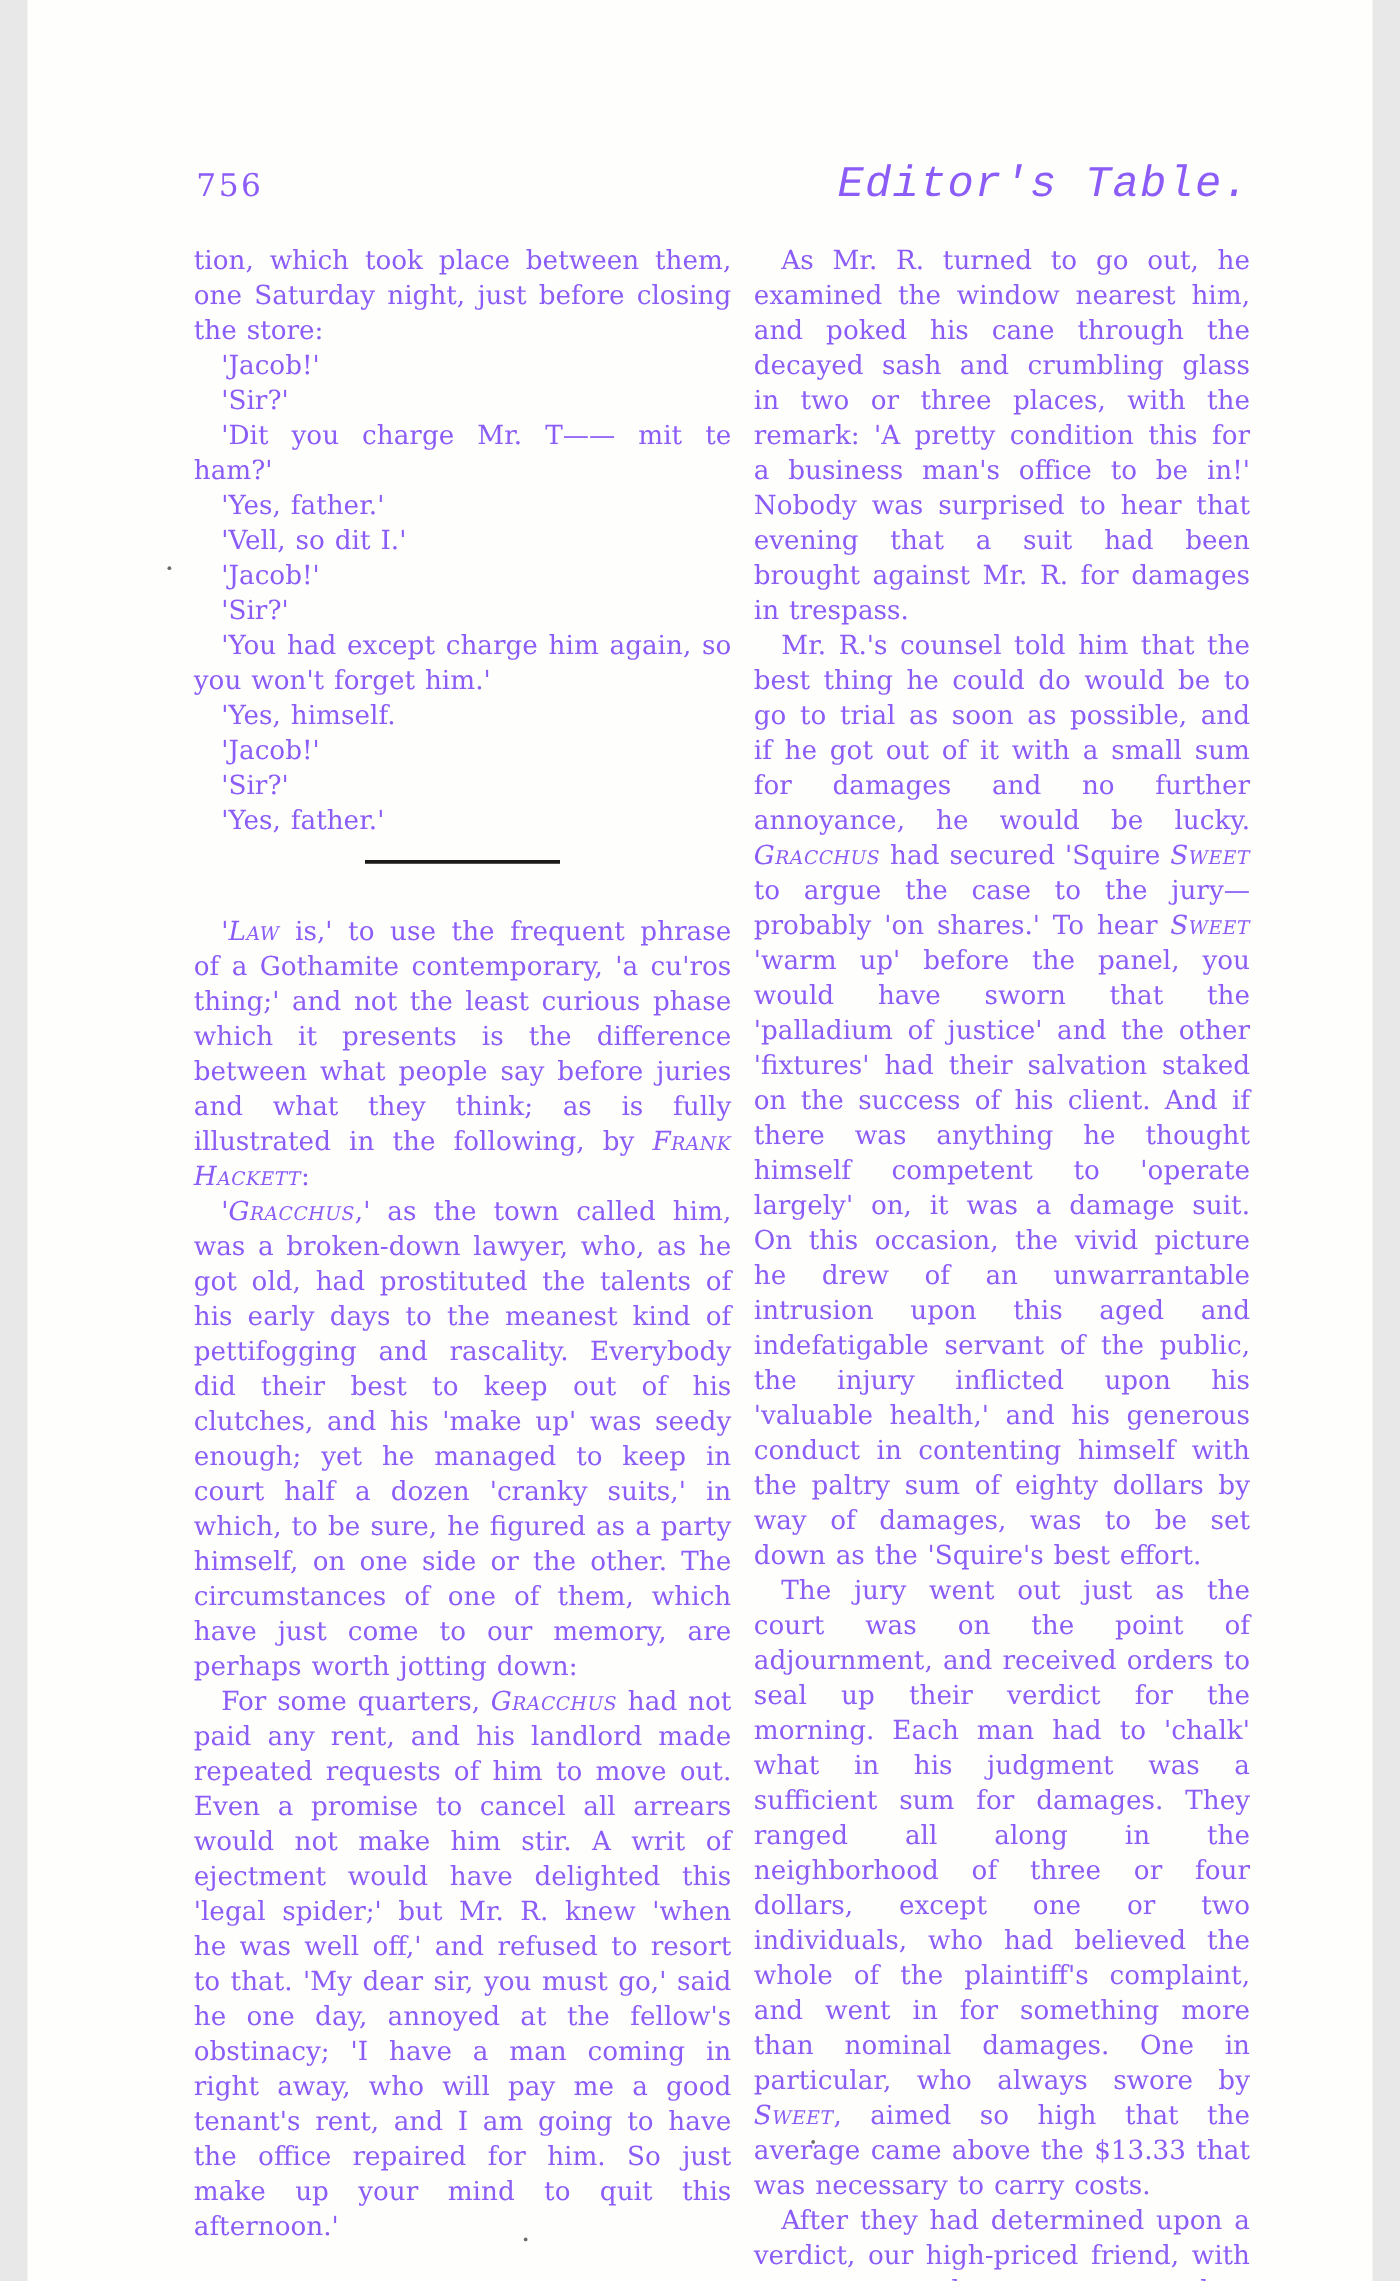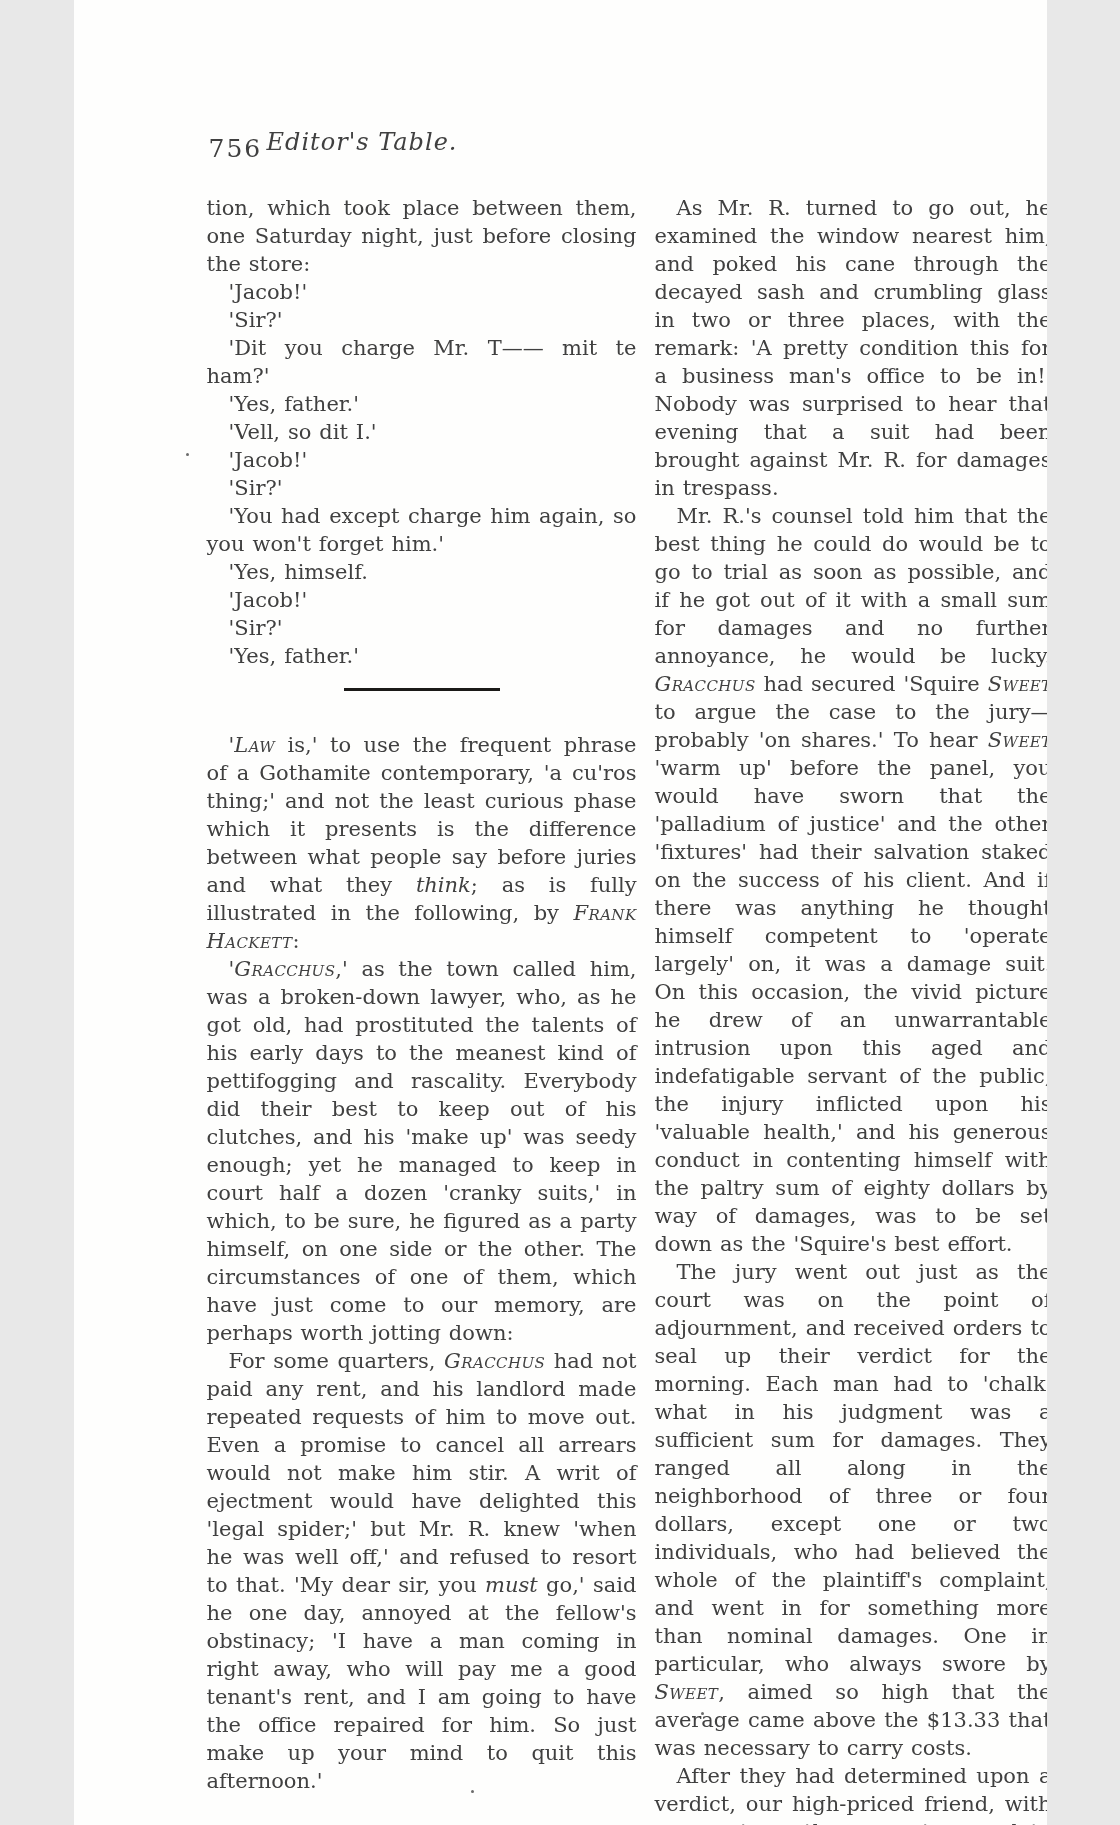--- a/index.html
+++ b/index.html
@@ -1,44 +1,44 @@
 <!DOCTYPE html>
 <html><head>
 <meta charset="utf-8">
 <style>
   html,body{margin:0;padding:0;background:#e8e8e8;}
   .sheet{
     position:relative;
-    width:973px;height:1825px;
+    width:1076px;height:1825px;
     background:#fefefdff;
     background:#fefefd;
-    color:#404040;
+    color:#8b5cf6;
     font-family:"DejaVu Serif", "Liberation Serif", serif;
     overflow:hidden;
     margin:0 auto;
   }
   .content{position:absolute;left:133px;top:128px;width:845px;}
   .masthead{position:relative;height:46px;margin-bottom:20px;}
   .folio{position:absolute;left:2px;top:6px;font-size:25px;letter-spacing:2px;}
   .running-title{
     position:absolute;left:60px;right:0;top:0;
-    text-align:left;font-style:italic;font-size:24px;letter-spacing:1px;
+    text-align:right;font-style:italic;font-size:35px;letter-spacing:1px;font-family:Liberation Mono, monospace;
   }
   .columns{display:flex;gap:18px;}
   .col{flex:none;}
   .col-left{width:430px;}
   .col-right{width:397px;}
   .para{
     margin:0;text-align:justify;
     font-size:21px;line-height:28px;
     word-spacing:0.06em;
   }
   .indent{text-indent:22px;}
   .fill{text-align-last:justify;}
-  .italic{font-style:italic;}
+  .italic{}
   .smallcaps{font-variant:small-caps;letter-spacing:0.4px;font-style:italic;}
   .rule{width:156px;border:0;border-top:3px solid #1b1a18;margin:18px auto 40px auto;}
   .speck{position:absolute;width:3px;height:3px;border-radius:50%;background:#3a3a3a;opacity:.75;}
 </style>
 </head>
 <body>
 
 <div class="sheet">
   <div class="content">
     <div class="masthead">

